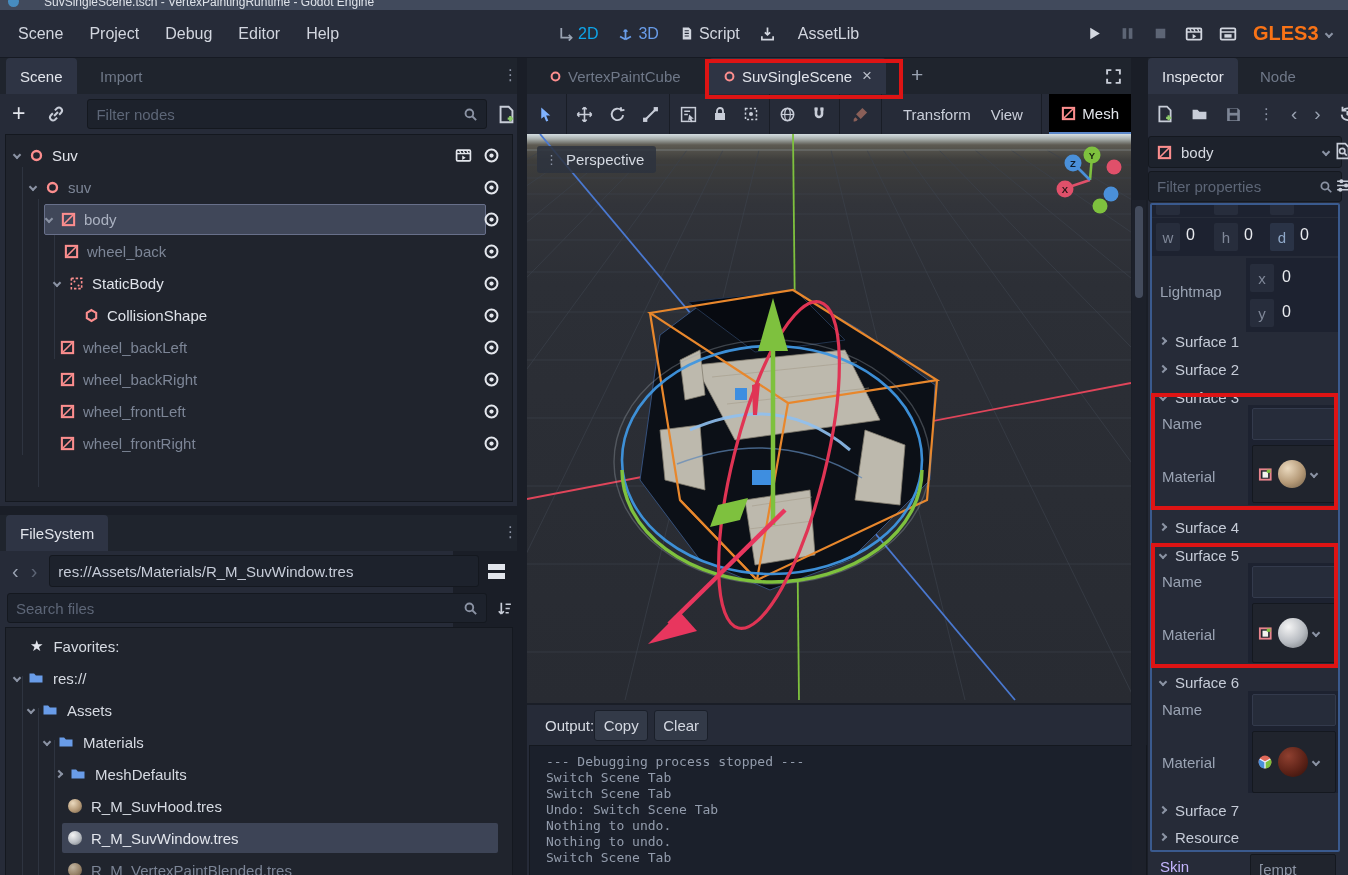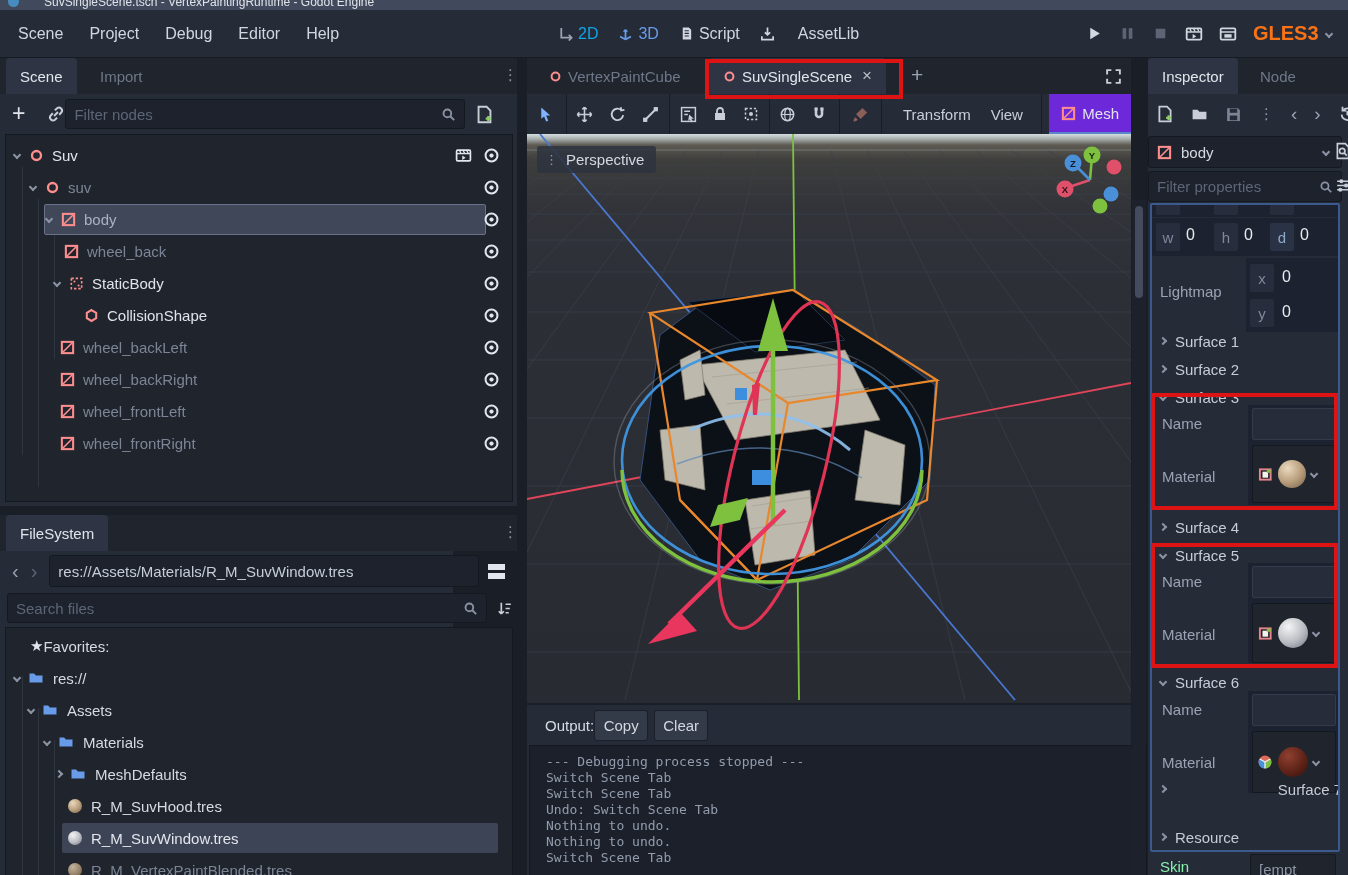--- a/index.html
+++ b/index.html
@@ -285,21 +285,21 @@
       <span class="tab" style="position:absolute;left:86px;">
         <span>Import</span>
         </span>
       <span class="dots abs" style="left:503px;top:8px;">⋮</span>
     </div>
     <div class="abs row" style="left:0;top:36px;width:517px;height:40px;">
       <span style="font-size:23px;color:#e2e5ec;margin:0 0 2px 12px;">+</span>
       <svg class="ic" width="18" height="18" style="color:#c8cdd8;margin-left:22px;">
           <use href="#i-link"></use>
         </svg>
-      <div class="inputbox" style="width:382px;height:28px;justify-content:space-between;">
+      <div class="inputbox" style="margin-left:22px;width:382px;height:28px;justify-content:space-between;">
         <span>Filter nodes</span>
         <svg class="ic" width="15" height="15" style="color:#8b93a4">
             <use href="#i-search"></use>
           </svg>
       </div>
       <svg class="ic" width="19" height="19" style="color:#c8cdd8;margin-left:10px;">
           <use href="#i-docplus"></use>
         </svg>
     </div>
     <div class="abs inset" style="left:5px;top:76px;width:506px;height:366px;overflow:hidden;">
@@ -436,21 +436,21 @@
       <svg class="ic" width="17" height="17" style="color:#c8cdd8;margin-left:9px;">
           <use href="#i-sort"></use>
         </svg>
     </div>
     <div class="abs inset" style="left:5px;top:112px;width:506px;height:248px;overflow:hidden;">
       <div class="guideline" style="left:16px;top:48px;height:200px;"></div>
       <div class="guideline" style="left:32px;top:80px;height:168px;"></div>
       <div class="guideline" style="left:48px;top:112px;height:136px;"></div>
       <div class="trow" style="top:2px;">
         <span style="color:#e2e5ec;font-size:15px;margin-left:24px;">★</span>
-        <span class="txt" style="color:#d6dae2;">Favorites:</span>
+        <span class="txt" style="margin-left:10px;color:#d6dae2;">Favorites:</span>
       </div>
       <div class="trow" style="top:34px;">
         <span class="cv cv-d sm" style="margin-left:8px;"></span>
         <svg class="ic" width="16" height="16" style="color:#699ce8;margin-left:8px;">
             <use href="#i-folder"></use>
           </svg>
         <span class="txt" style="margin-left:9px;color:#d6dae2;">res://</span>
       </div>
       <div class="trow" style="top:66px;">
         <span class="cv cv-d sm" style="margin-left:22px;"></span>
@@ -541,21 +541,21 @@
         <use href="#i-magnet"></use>
       </svg>
     <span class="vsep" style="margin:0 12px;"></span>
     <svg class="ic" width="17" height="17" style="color:#8a5f58;">
         <use href="#i-brush"></use>
       </svg>
     <span class="vsep" style="margin:0 12px;"></span>
     <span style="color:#c9ced9;padding:0 10px;">Transform</span>
     <span style="color:#c9ced9;padding:0 10px;">View</span>
     <span class="vsep" style="margin:0 8px;"></span>
-    <span class="row" style="background:#6d28d9;border-bottom:2px solid #5b87c9;height:38px;padding:0 12px;gap:6px;color:#e2e5ec;">
+    <span class="row" style="background:#000000;border-bottom:2px solid #5b87c9;height:38px;padding:0 12px;gap:6px;color:#e2e5ec;">
       <svg class="ic" width="15" height="15" style="color:#fc8e8e">
           <use href="#i-mesh"></use>
         </svg>
       <span>Mesh</span>
     </span>
   </div>
 
   <div class="abs" style="left:527px;top:134px;width:604px;height:569px;
               background:linear-gradient(#d4dde1 0px,#a7aeac 5px,#5d5a52 11px,#3e3e3c 26px,#32343a 70px,#2c2f36 150px,#282b32 100%);overflow:hidden;">
     <svg width="604" height="569" style="display:block">
@@ -808,32 +808,32 @@
     <span class="abs dim" style="left:10px;top:496px;color:#9aa3b3;">Name</span>
     <div class="abs" style="left:100px;top:489px;width:82px;height:30px;background:#262c3a;border:1px solid #333a4c;border-radius:2px;"></div>
     <span class="abs dim" style="left:10px;top:549px;color:#9aa3b3;">Material</span>
     <div class="abs row" style="left:100px;top:526px;width:82px;height:60px;background:#20242d;border:1px solid #14181f;border-radius:2px;gap:5px;">
       <svg class="ic" width="16" height="16" style="margin-left:4px;">
           <use href="#i-matshader"></use>
         </svg>
       <span class="sphere sph-red" style="width:30px;height:30px;"></span>
       <span class="cv cv-d sm"></span>
     </div>
-    <div class="secrow" style="left:4px;top:570px;justify-content:space-between;">
+    <div class="secrow" style="left:4px;top:591px;">
       <span class="cv cv-r sm" style="margin-left:4px;"></span>
         <span>Surface 7</span>
       </div>
     <div class="secrow" style="left:4px;top:618px;">
       <span class="cv cv-r sm" style="margin-left:4px;"></span>
         <span>Resource</span>
       </div>
   </div>
 
   <div class="abs" style="left:1150px;top:854px;width:190px;height:21px;overflow:hidden;">
-    <span class="abs" style="left:10px;top:4px;color:#86efac;">Skin</span>
+    <span class="abs" style="left:10px;top:4px;color:#c4b5fd;">Skin</span>
     <div class="abs row" style="left:100px;top:0px;width:84px;height:28px;background:#20242d;border:1px solid #14181f;border-radius:2px;">
       <span style="margin-left:8px;color:#8d95a5;">[empt</span>
     </div>
   </div>
 
   <div class="annot" style="left:705px;top:59px;width:190px;height:32px;"></div>
   <div class="annot" style="left:1151px;top:393px;width:179px;height:109px;"></div>
   <div class="annot" style="left:1151px;top:543px;width:179px;height:117px;"></div>
 
 </div>

